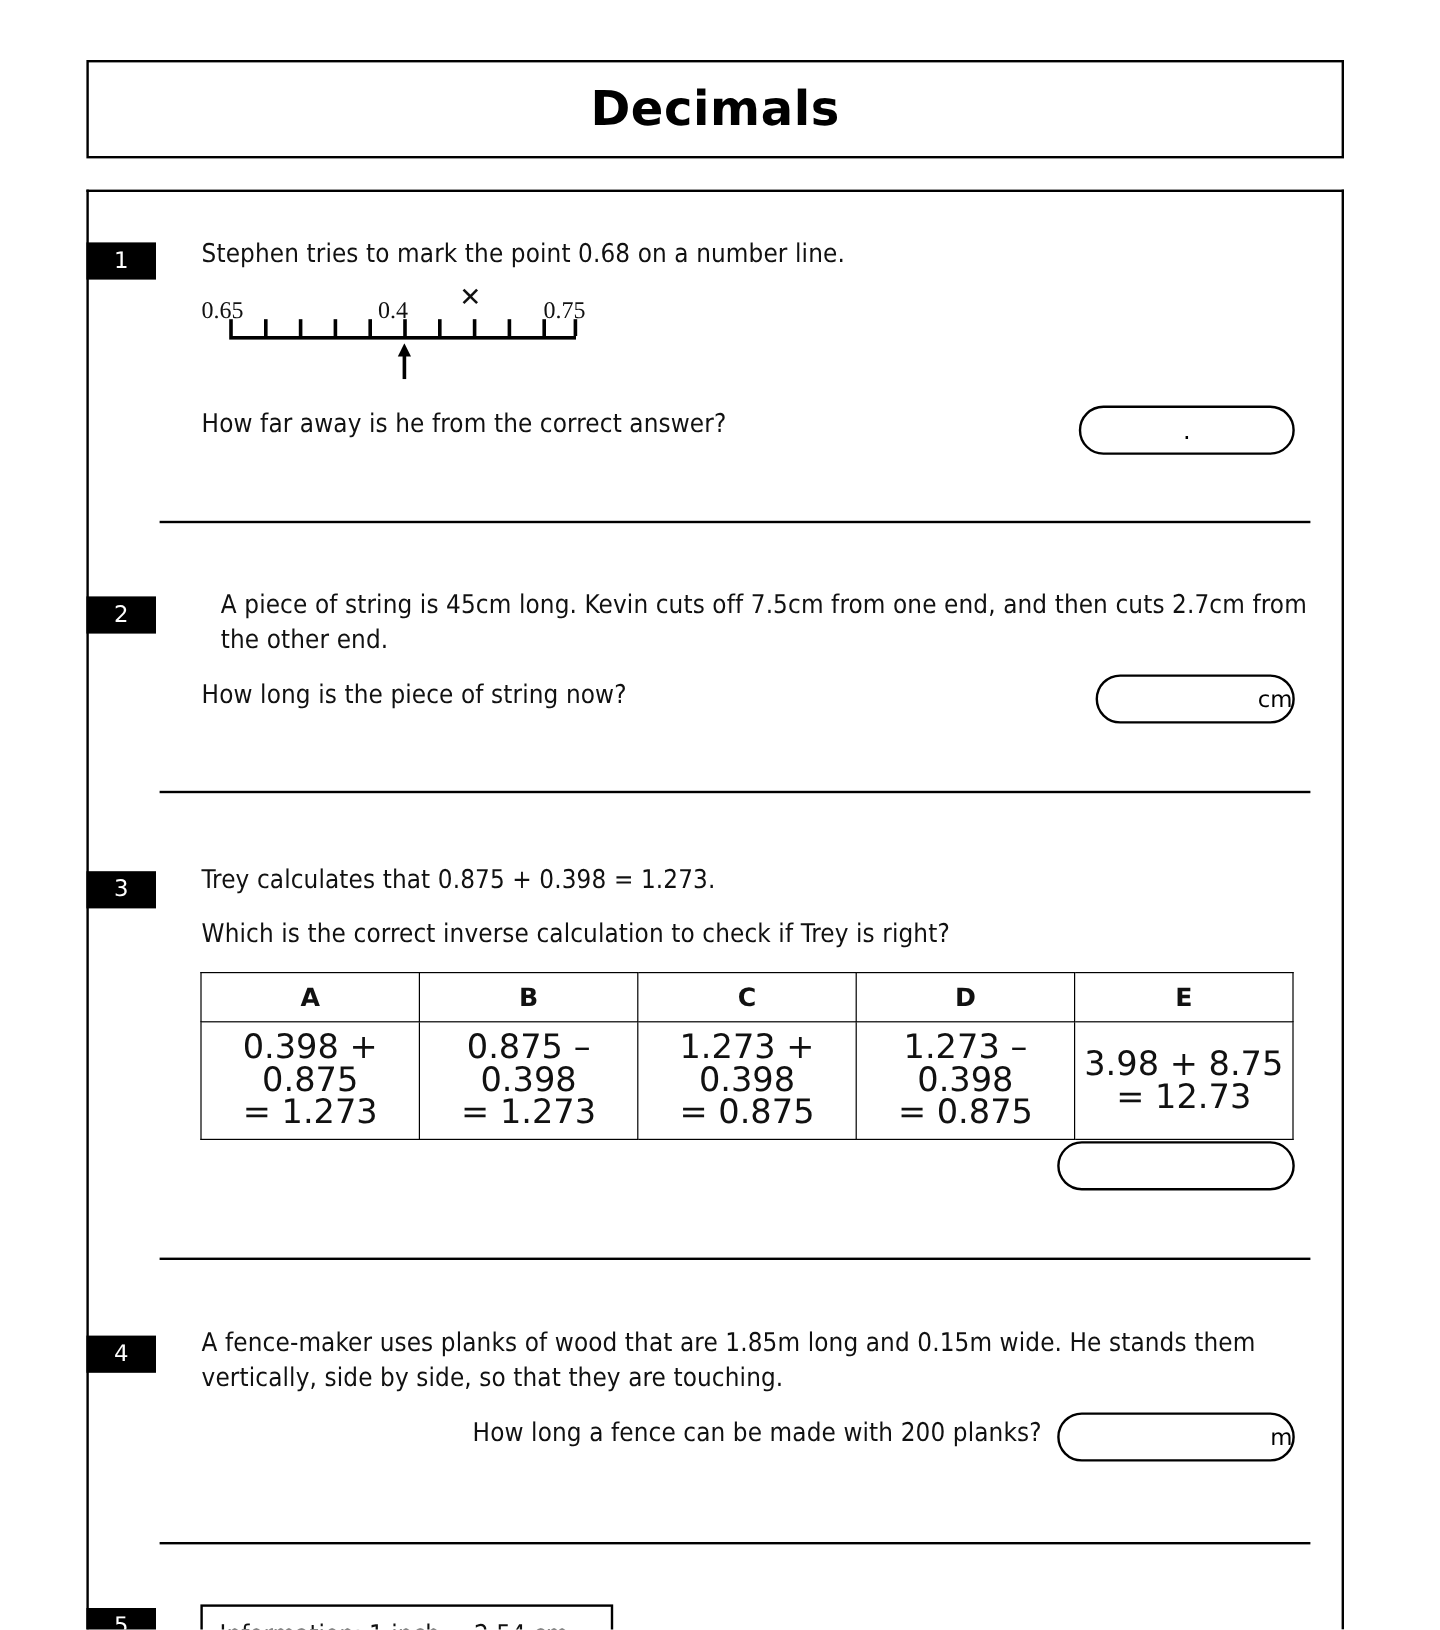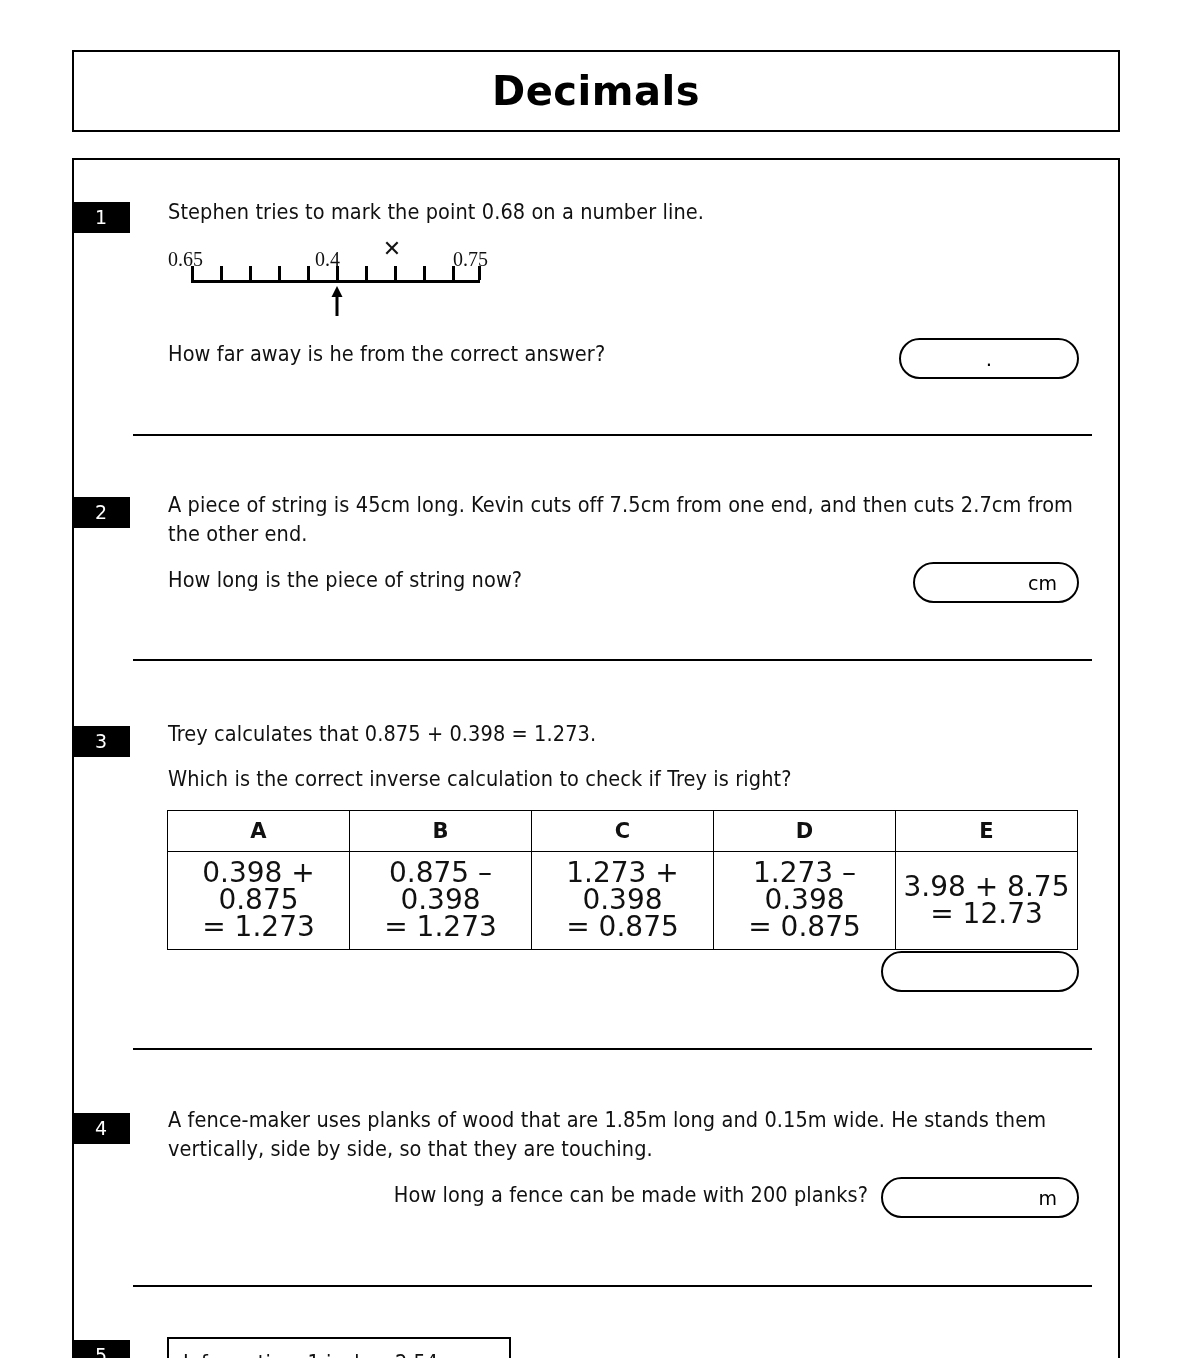--- a/index.html
+++ b/index.html
@@ -83,21 +83,21 @@
     box-sizing: border-box;
     background: #fff;
     display: flex;
     align-items: center;
   }
   .answer-unit {
     font-family: "DejaVu Sans", sans-serif;
     font-size: 19px;
     color: #000;
     margin-left: auto;
-    padding-right: 20px;
+    padding-right: 0;
   }
   .answer-dot {
     font-family: "DejaVu Sans", sans-serif;
     font-size: 20px;
     color: #000;
     margin: 0 auto;
     line-height: 0.6;
   }
 
   
@@ -247,21 +247,21 @@
 <div class="qtext" style="left:168px; top:339px; width:700px;">How far away is he from the correct answer?</div>
 
 <div class="answer-box" style="left:899px; top:338px; width:180px; height:41px;">
   <span class="answer-dot">.</span>
 </div>
 
 <div class="separator" style="top:434px;"></div>
 
 <div class="qnum" style="left:72px; top:497px;">2</div>
 
-<div class="qtext" style="left:168px; top:490px; width:912px;">A piece of string is 45cm long. Kevin cuts off 7.5cm from one end, and then cuts 2.7cm from the other end.</div>
+<div class="qtext" style="left:184px; top:490px; width:912px;">A piece of string is 45cm long. Kevin cuts off 7.5cm from one end, and then cuts 2.7cm from the other end.</div>
 
 <div class="qtext" style="left:168px; top:565px; width:700px;">How long is the piece of string now?</div>
 
 <div class="answer-box" style="left:913px; top:562px; width:166px; height:41px;">
   <span class="answer-unit">cm</span>
 </div>
 
 <div class="separator" style="top:659px;"></div>
 
 <div class="qnum" style="left:72px; top:726px;">3</div>

